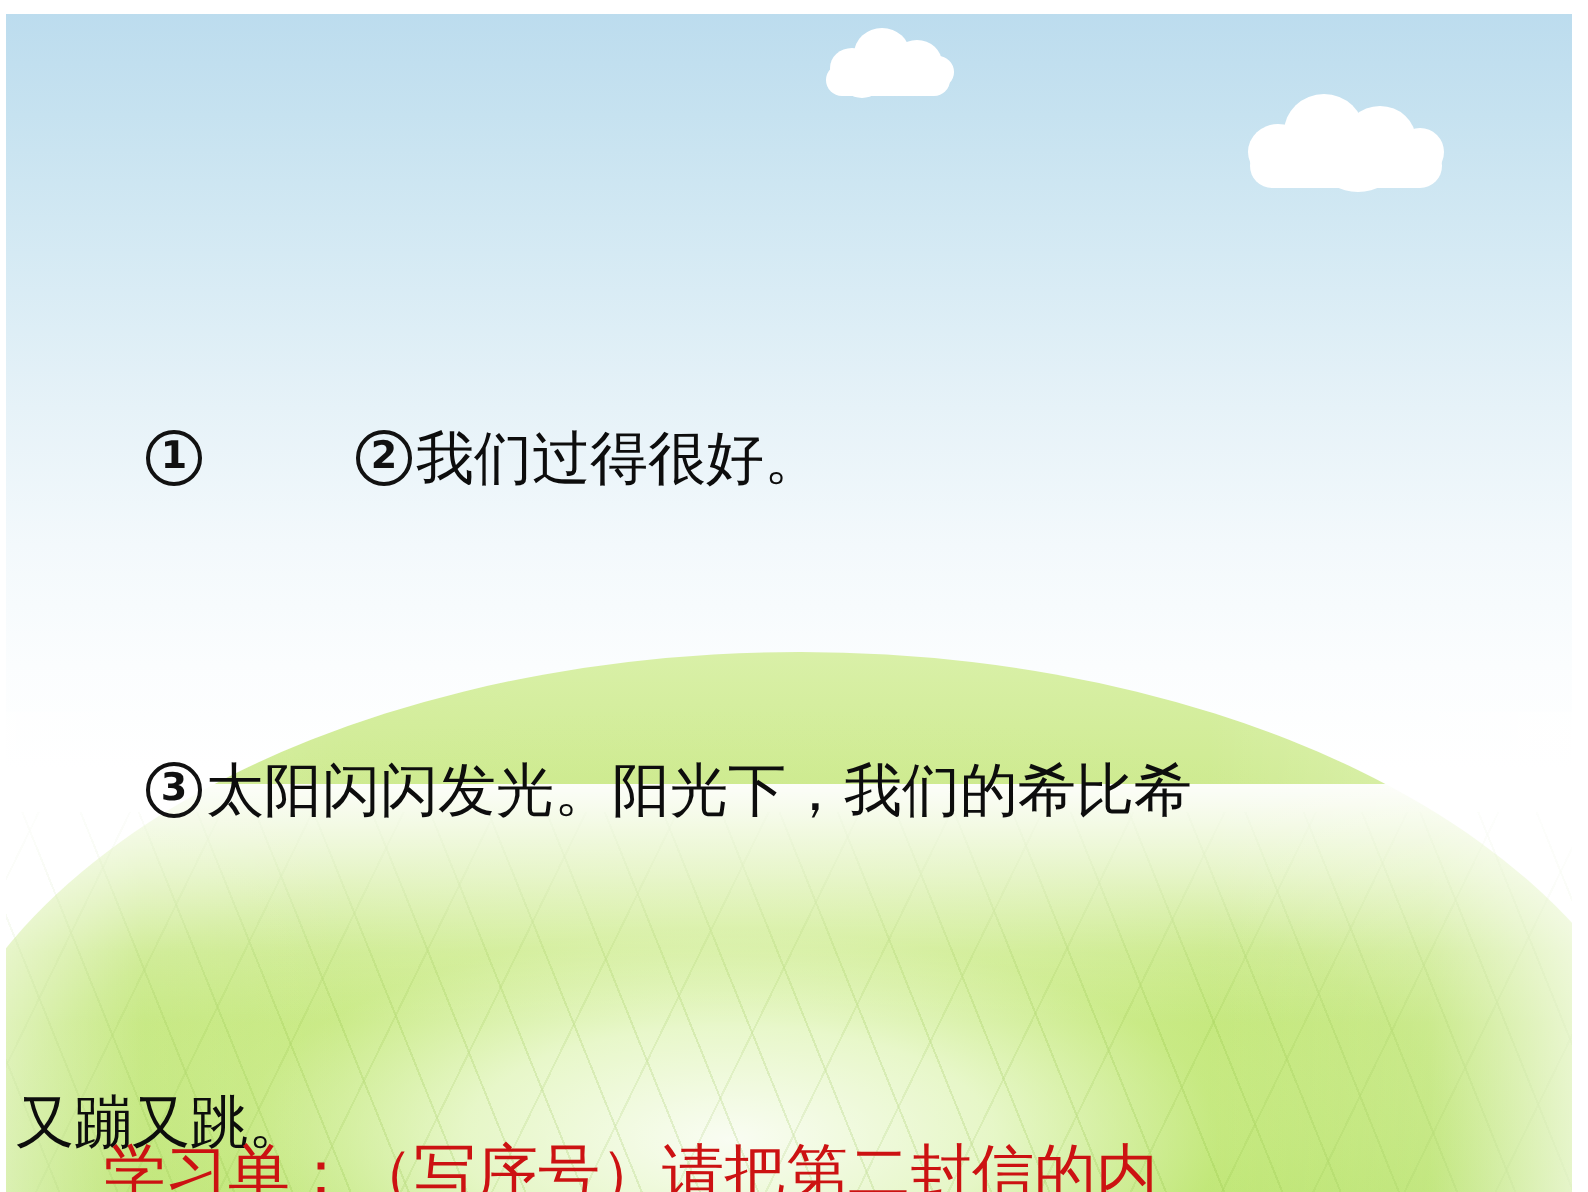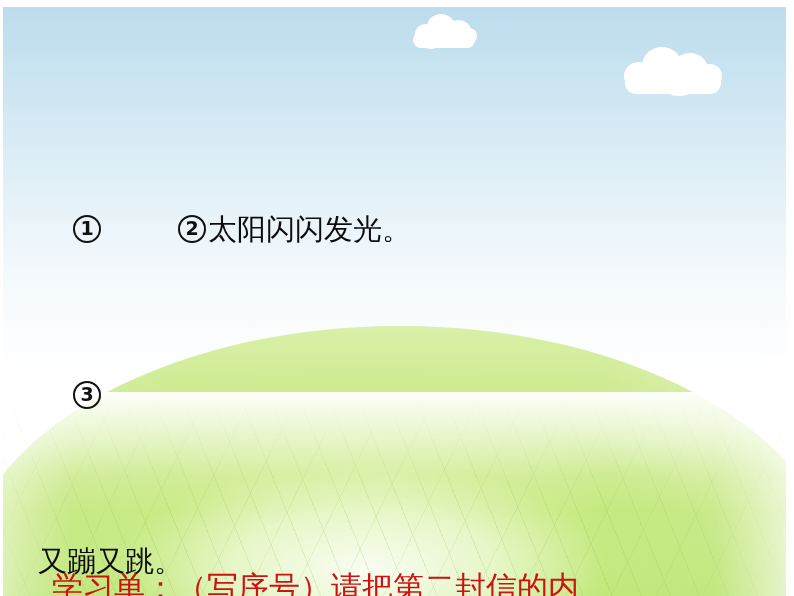--- a/index.html
+++ b/index.html
@@ -144,21 +144,21 @@
     line-height: 41.5px;
     color: #0d0d0d;
     white-space: pre;
   }
   .body-text .ln {
     display: block;
     height: 41.5px;
     padding-left: 22px;
   }
   .body-text .ln.indent { padding-left: 72px; }
-  .body-text .ln.flush  { padding-left: 38px; }
+  .body-text .ln.flush  { padding-left: 8px; }
   .gap-a { display: inline-block; width: 74px; }
 
   
   .circ {
     display: inline-block;
     position: relative;
     width: 30px;
     height: 30px;
     vertical-align: -5px;
     margin-right: 1px;
@@ -230,23 +230,23 @@
     <div class="base" style="left:3px; top:28px; width:96px; height:22px; border-radius:13px;"></div>
     <div class="puff" style="left:2px;  top:18px; width:30px; height:28px;"></div>
     <div class="puff" style="left:20px; top:3px;  width:40px; height:38px;"></div>
     <div class="puff" style="left:50px; top:9px;  width:36px; height:34px;"></div>
     <div class="puff" style="left:76px; top:20px; width:24px; height:24px;"></div>
     <div class="puff" style="left:40px; top:30px; width:34px; height:22px;"></div>
   </div>
 
   <div class="body-text">
 
-    <span class="ln indent"><span class="circ"><i></i><b>1</b></span><span class="gap-a"></span><span class="circ"><i></i><b>2</b></span><span>太阳闪闪发光。</span></span>
-
-    <span class="ln indent"><span class="circ"><i></i><b>3</b></span></span>
+    <span class="ln indent"><span class="circ"><i></i><b>1</b></span><span class="gap-a"></span><span class="circ"><i></i><b>2</b></span><span>我们过得很好。</span></span>
+
+    <span class="ln indent"><span class="circ"><i></i><b>3</b></span><span>太阳闪闪发光。阳光下，我们的希比希</span></span>
 
     <span class="ln flush"><span>又蹦又跳。</span></span>
 
     
 
     
 
     
 
     

